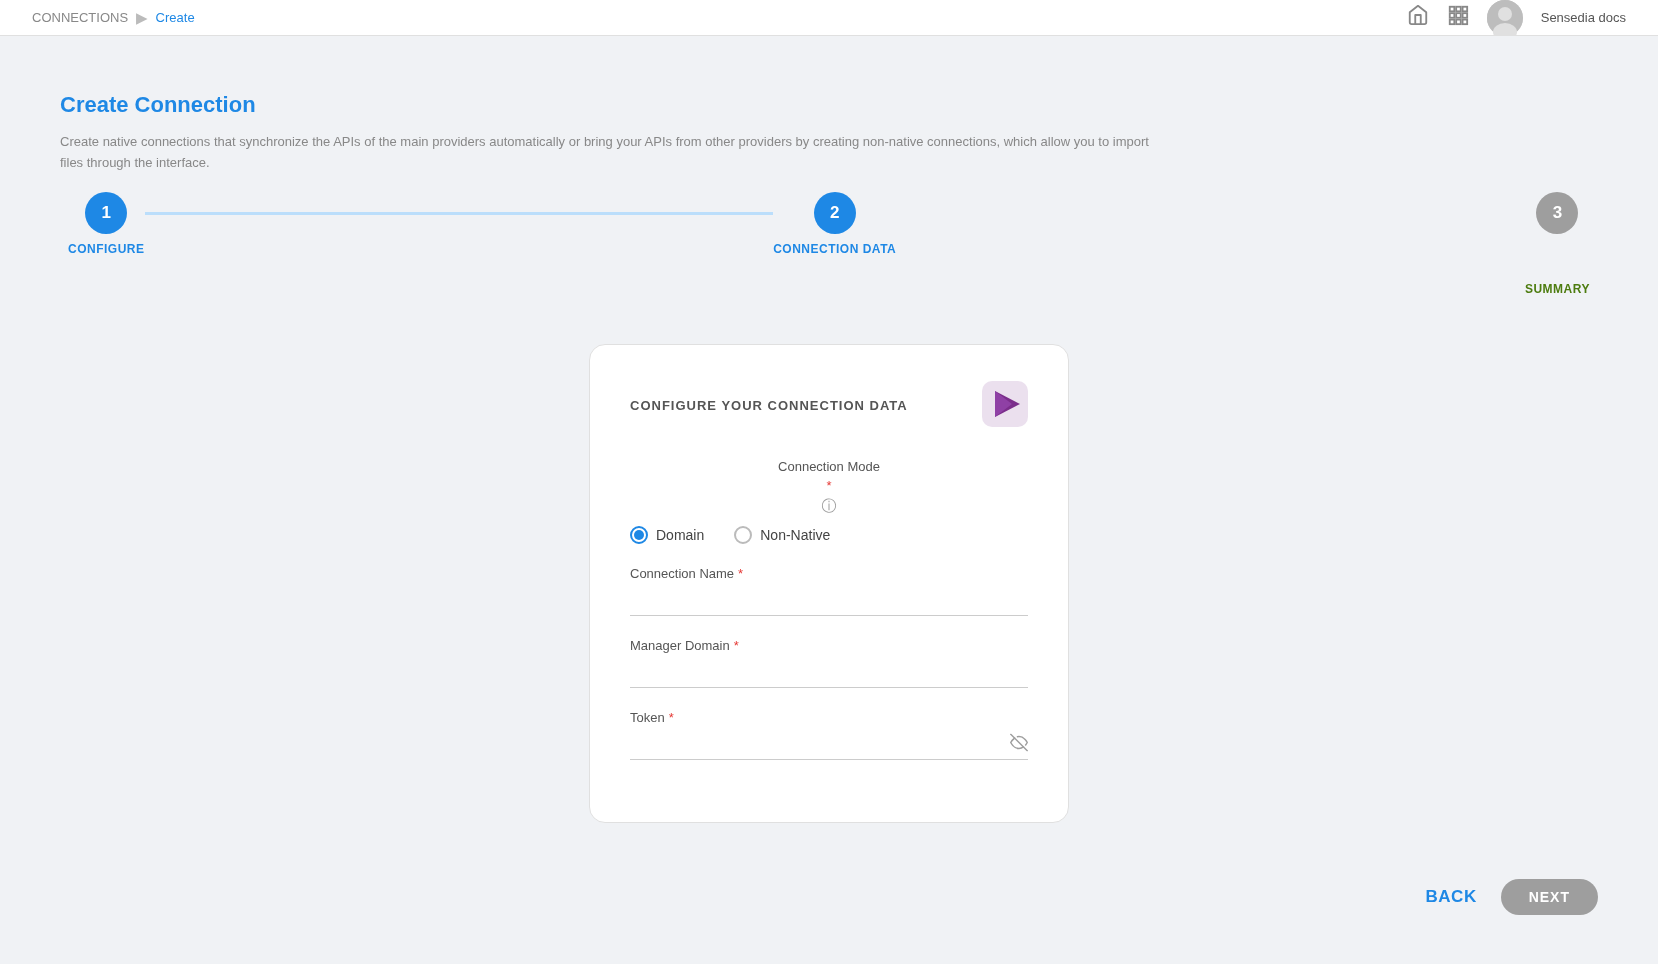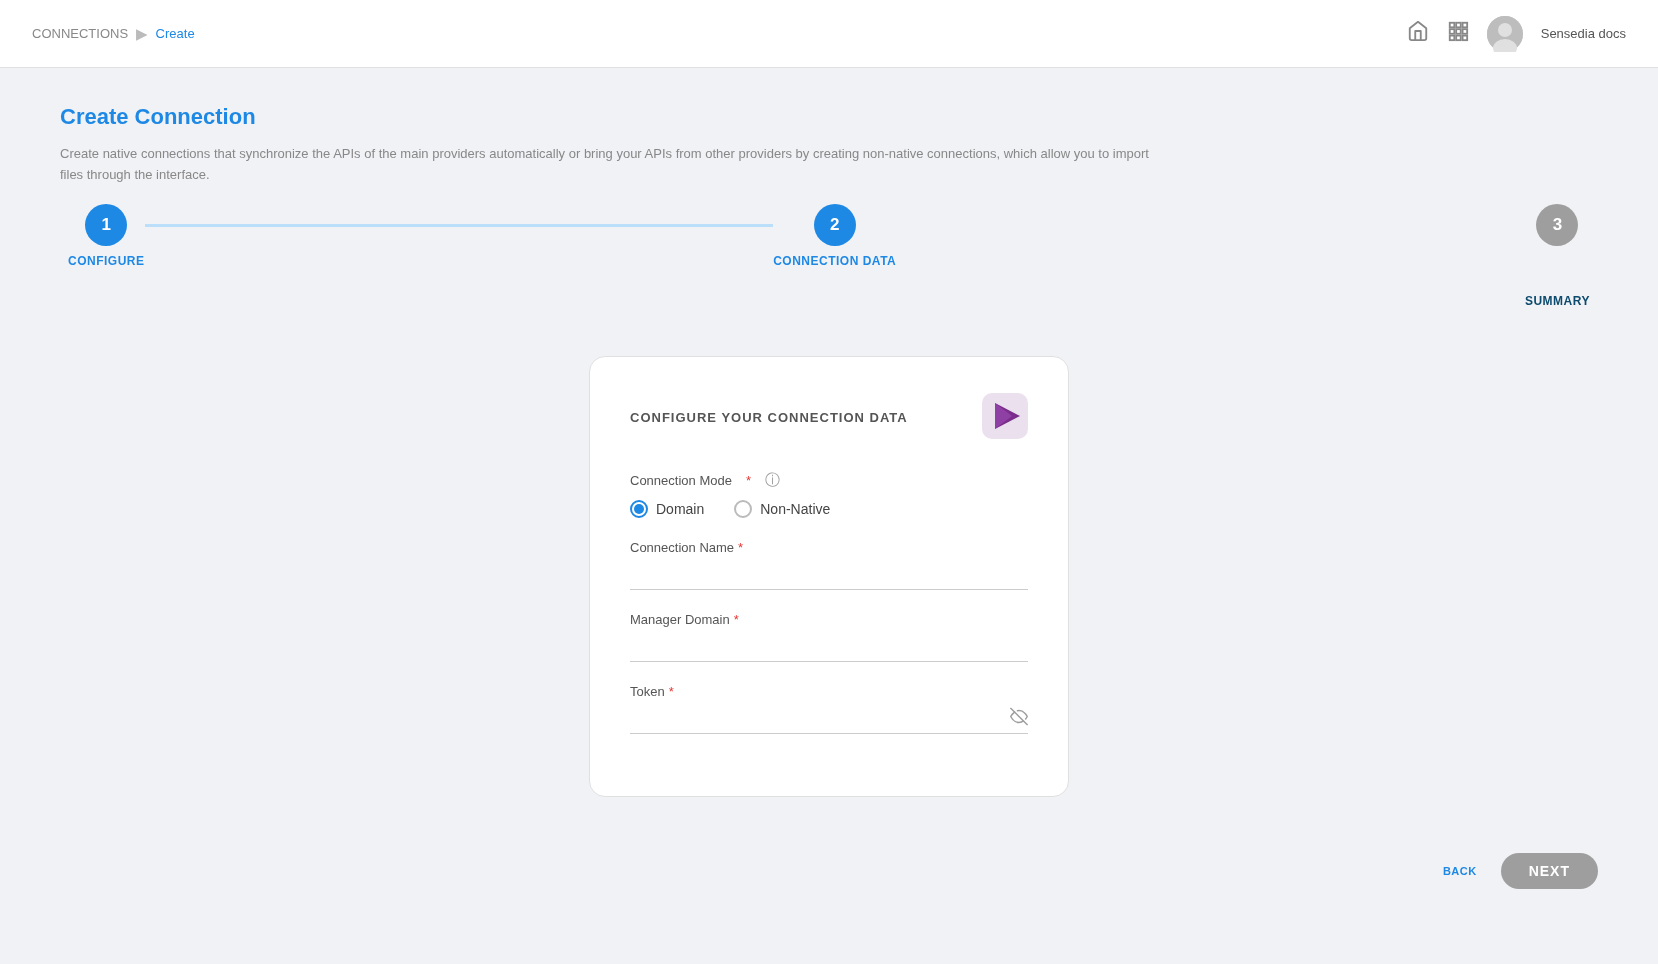--- a/index.html
+++ b/index.html
@@ -12,21 +12,21 @@
     }
 
     
     .topnav {
       display: flex;
       align-items: center;
       justify-content: space-between;
       background: #fff;
       border-bottom: 1px solid #e0e0e0;
       padding: 0 32px;
-      height: 68px;
+      height: 36px;
     }
     .breadcrumb {
       display: flex;
       align-items: center;
       gap: 8px;
       font-size: 13px;
       color: #888;
     }
     .breadcrumb .active {
       color: #1e88e5;
@@ -56,21 +56,21 @@
       justify-content: center;
     }
     .nav-user {
       font-size: 13px;
       color: #555;
       text-align: center;
     }
 
     
     .main-content {
-      padding: 36px 60px 36px 60px;
+      padding: 56px 60px 36px 60px;
     }
 
     .page-title {
       font-size: 22px;
       font-weight: 600;
       color: #1e88e5;
       margin-bottom: 14px;
     }
 
     .page-desc {
@@ -117,21 +117,21 @@
       margin-top: 8px;
       font-size: 12px;
       font-weight: 700;
       letter-spacing: 0.5px;
       white-space: nowrap;
     }
     .step-label.active {
       color: #1e88e5;
     }
     .step-label.inactive {
-      color: #0c4a6e;
+      color: #4d7c0f;
       margin-top: 48px;
     }
     .step-line {
       flex: 1;
       height: 3px;
       background: #bbdefb;
       margin-top: 20px;
       align-self: flex-start;
     }
     .step-spacer {
@@ -169,21 +169,22 @@
     .field-group {
       margin-bottom: 22px;
     }
 
     .field-label {
       font-size: 13px;
       color: #555;
       margin-bottom: 10px;
       display: flex;
       align-items: center;
-      gap: 14px;
+      gap: 4px;
+      flex-direction: column;
     }
 
     .field-label .required {
       color: #e53935;
     }
 
     .field-label .info-icon {
       color: #9e9e9e;
       font-size: 15px;
       cursor: pointer;
@@ -276,21 +277,21 @@
       justify-content: flex-end;
       align-items: center;
       padding: 20px 60px;
       gap: 24px;
     }
 
     .btn-back {
       background: transparent;
       border: none;
       color: #1e88e5;
-      font-size: 11px;
+      font-size: 17px;
       font-weight: 600;
       cursor: pointer;
       letter-spacing: 0.5px;
     }
 
     .btn-next {
       background: #9e9e9e;
       color: #fff;
       border: none;
       border-radius: 24px;

